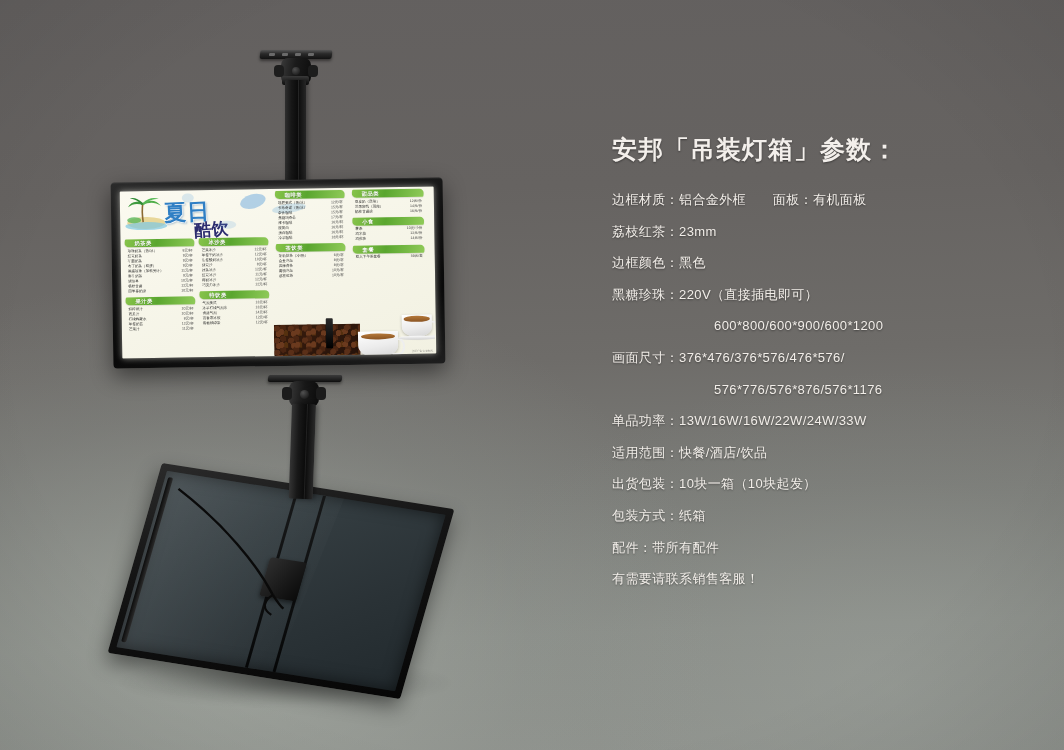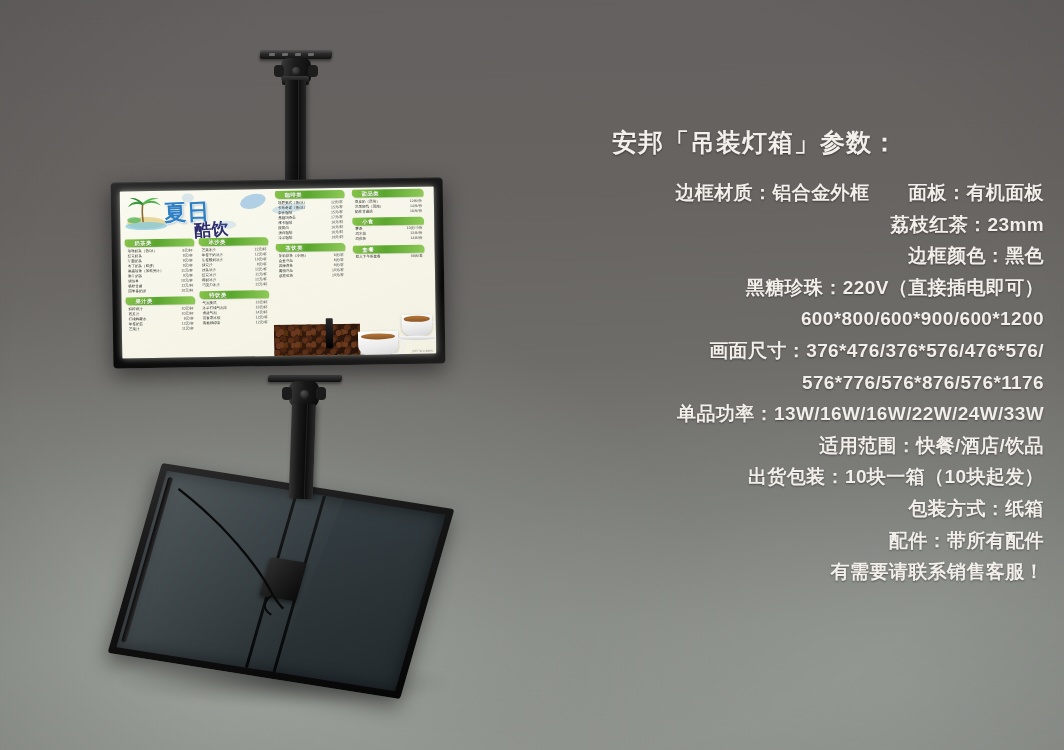--- a/index.html
+++ b/index.html
@@ -23,27 +23,26 @@
   }
 
   
   .spec-panel{
     position:absolute;left:612px;top:126px;width:432px;
     z-index:6;
   }
   .spec-title{
     font-size:25px;font-weight:bold;color:#f3efeb;letter-spacing:1px;
     text-shadow:0 1px 2px rgba(0,0,0,.42);
-    margin:1px 0 20px 0;line-height:1.2;white-space:nowrap;
+    margin:8px 0 20px 0;line-height:1.2;white-space:nowrap;
   }
   .spec-line{
-    font-size:19px;font-weight:bold;color:#f2eee9;
+    font-size:13px;font-weight:normal;color:#f2eee9;
     line-height:31.6px;white-space:nowrap;letter-spacing:0.4px;
     text-shadow:0 1px 2px rgba(0,0,0,.40);
-    text-align:right;
   }
   .spec-line.indent{padding-left:102px;}
 
   
   .mount-top{position:absolute;left:246px;top:46px;width:100px;height:150px;z-index:4;}
   .ceil-plate{
     position:absolute;left:14px;top:4px;width:72px;height:9px;
     background:linear-gradient(180deg,#555 0%,#2a2a2a 42%,#121212 100%);
     border-radius:2px;transform:skewX(-6deg);
     box-shadow:0 2px 3px rgba(0,0,0,.45);

